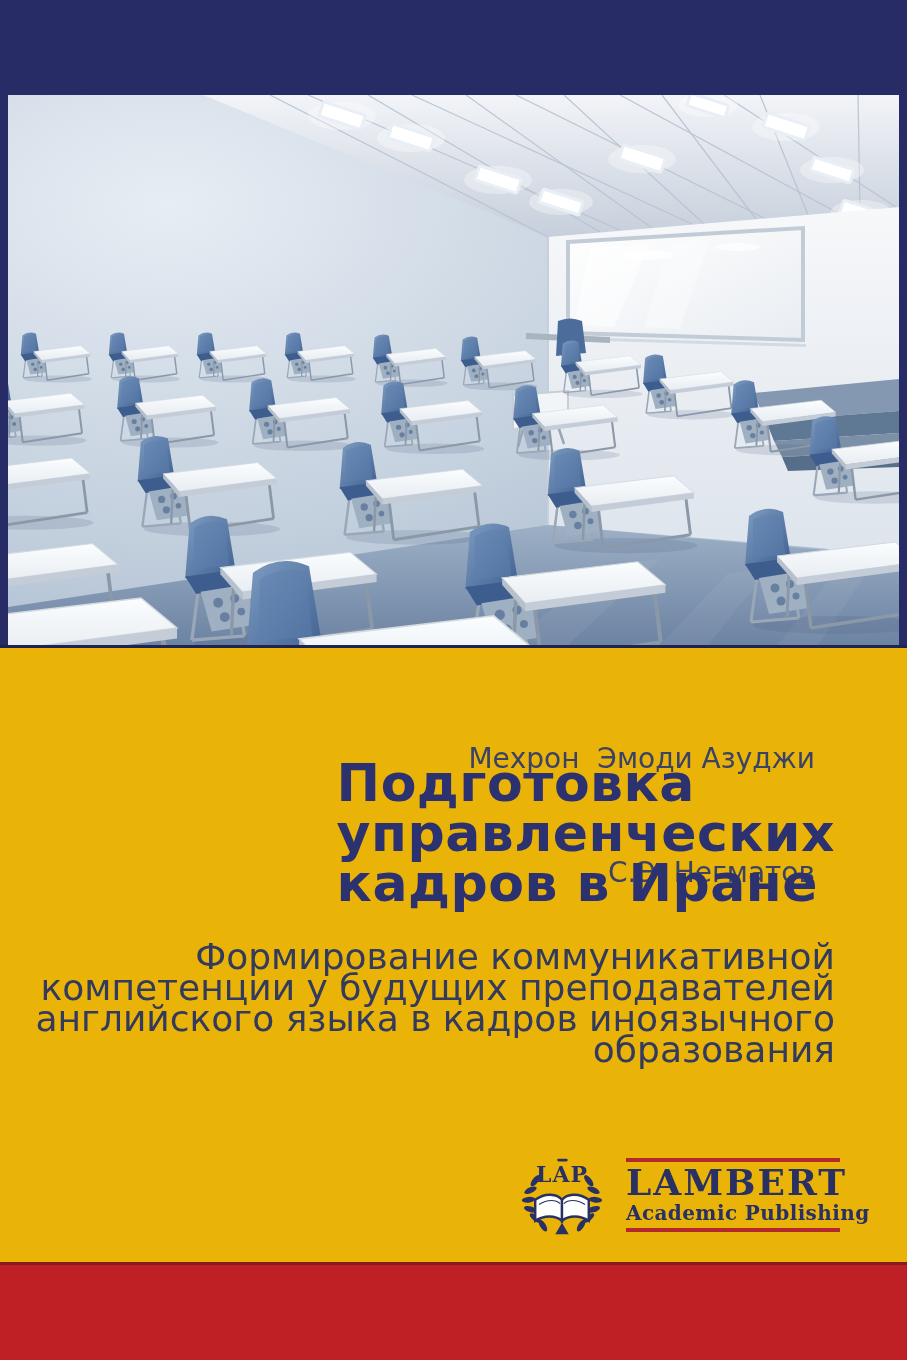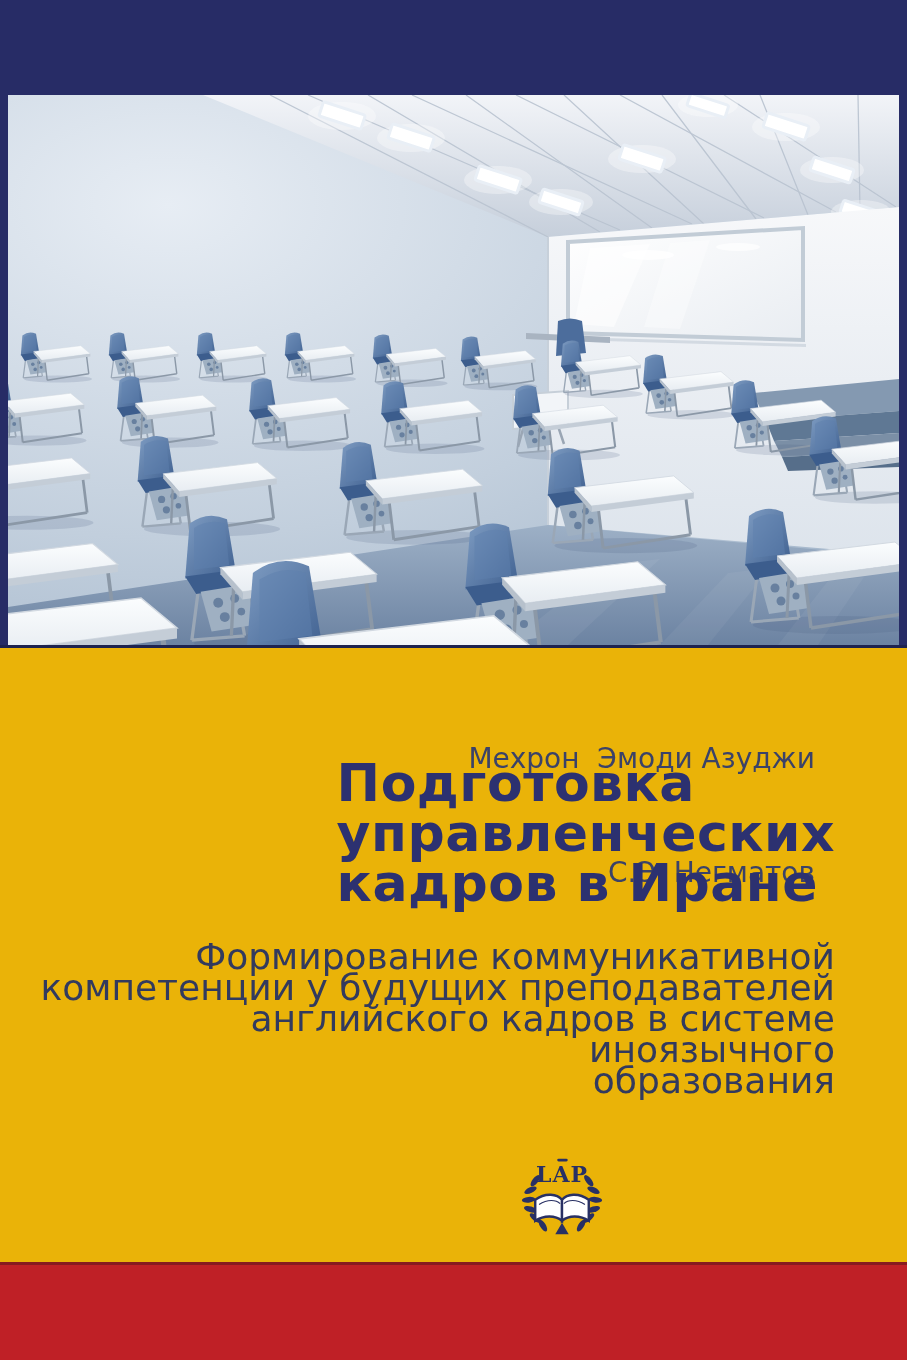--- a/index.html
+++ b/index.html
@@ -195,21 +195,21 @@
 
   <h1 class="title">
     <div>Подготовка</div>
     <div>управленческих</div>
     <div>кадров в Иране</div>
   </h1>
 
   <div class="subtitle">
     <div>Формирование коммуникативной</div>
     <div>компетенции у будущих преподавателей</div>
-    <div>английского кадров в системе иноязычного</div>
+    <div>английского языка в кадров иноязычного</div>
     <div>образования</div>
   </div>
 
   <div class="logo">
     <svg class="logo-emblem" viewBox="0 0 90 90" xmlns="http://www.w3.org/2000/svg">
       <g fill="#283064">
         <ellipse cx="17" cy="30" rx="7" ry="3" transform="rotate(-52 17 30)"></ellipse>
         <ellipse cx="12" cy="40" rx="7" ry="3" transform="rotate(-25 12 40)"></ellipse>
         <ellipse cx="10" cy="50" rx="7" ry="3" transform="rotate(-6 10 50)"></ellipse>
         <ellipse cx="12" cy="60" rx="7" ry="3" transform="rotate(16 12 60)"></ellipse>
@@ -224,16 +224,22 @@
         <rect x="40" y="7" width="11" height="3" rx="1.5"></rect>
       </g>
       <text x="45" y="31" text-anchor="middle" font-family="DejaVu Serif, serif" font-weight="bold" font-size="23" fill="#283064" letter-spacing="1">LAP</text>
       <g>
         <path d="M45,74 L52,86 L38,86 Z" fill="#283064"></path>
         <path d="M17,50 C28,42 40,44 45,50 L45,72 C38,66 26,66 17,72 Z" fill="#ffffff" stroke="#283064" stroke-width="2.5"></path>
         <path d="M73,50 C62,42 50,44 45,50 L45,72 C52,66 64,66 73,72 Z" fill="#ffffff" stroke="#283064" stroke-width="2.5"></path>
         <path d="M21,55 C30,49 39,50 43,54 M69,55 C60,49 51,50 47,54" fill="none" stroke="#283064" stroke-width="1.2"></path>
       </g>
     </svg>
+    <div class="wordmark">
+      <div class="rule"></div>
+      <div class="lambert">LAMBERT</div>
+      <div class="acad">Academic Publishing</div>
+      <div class="rule"></div>
+    </div>
   </div>
 
   <div class="band-bottom"></div>
 </div>
 
 </body></html>

